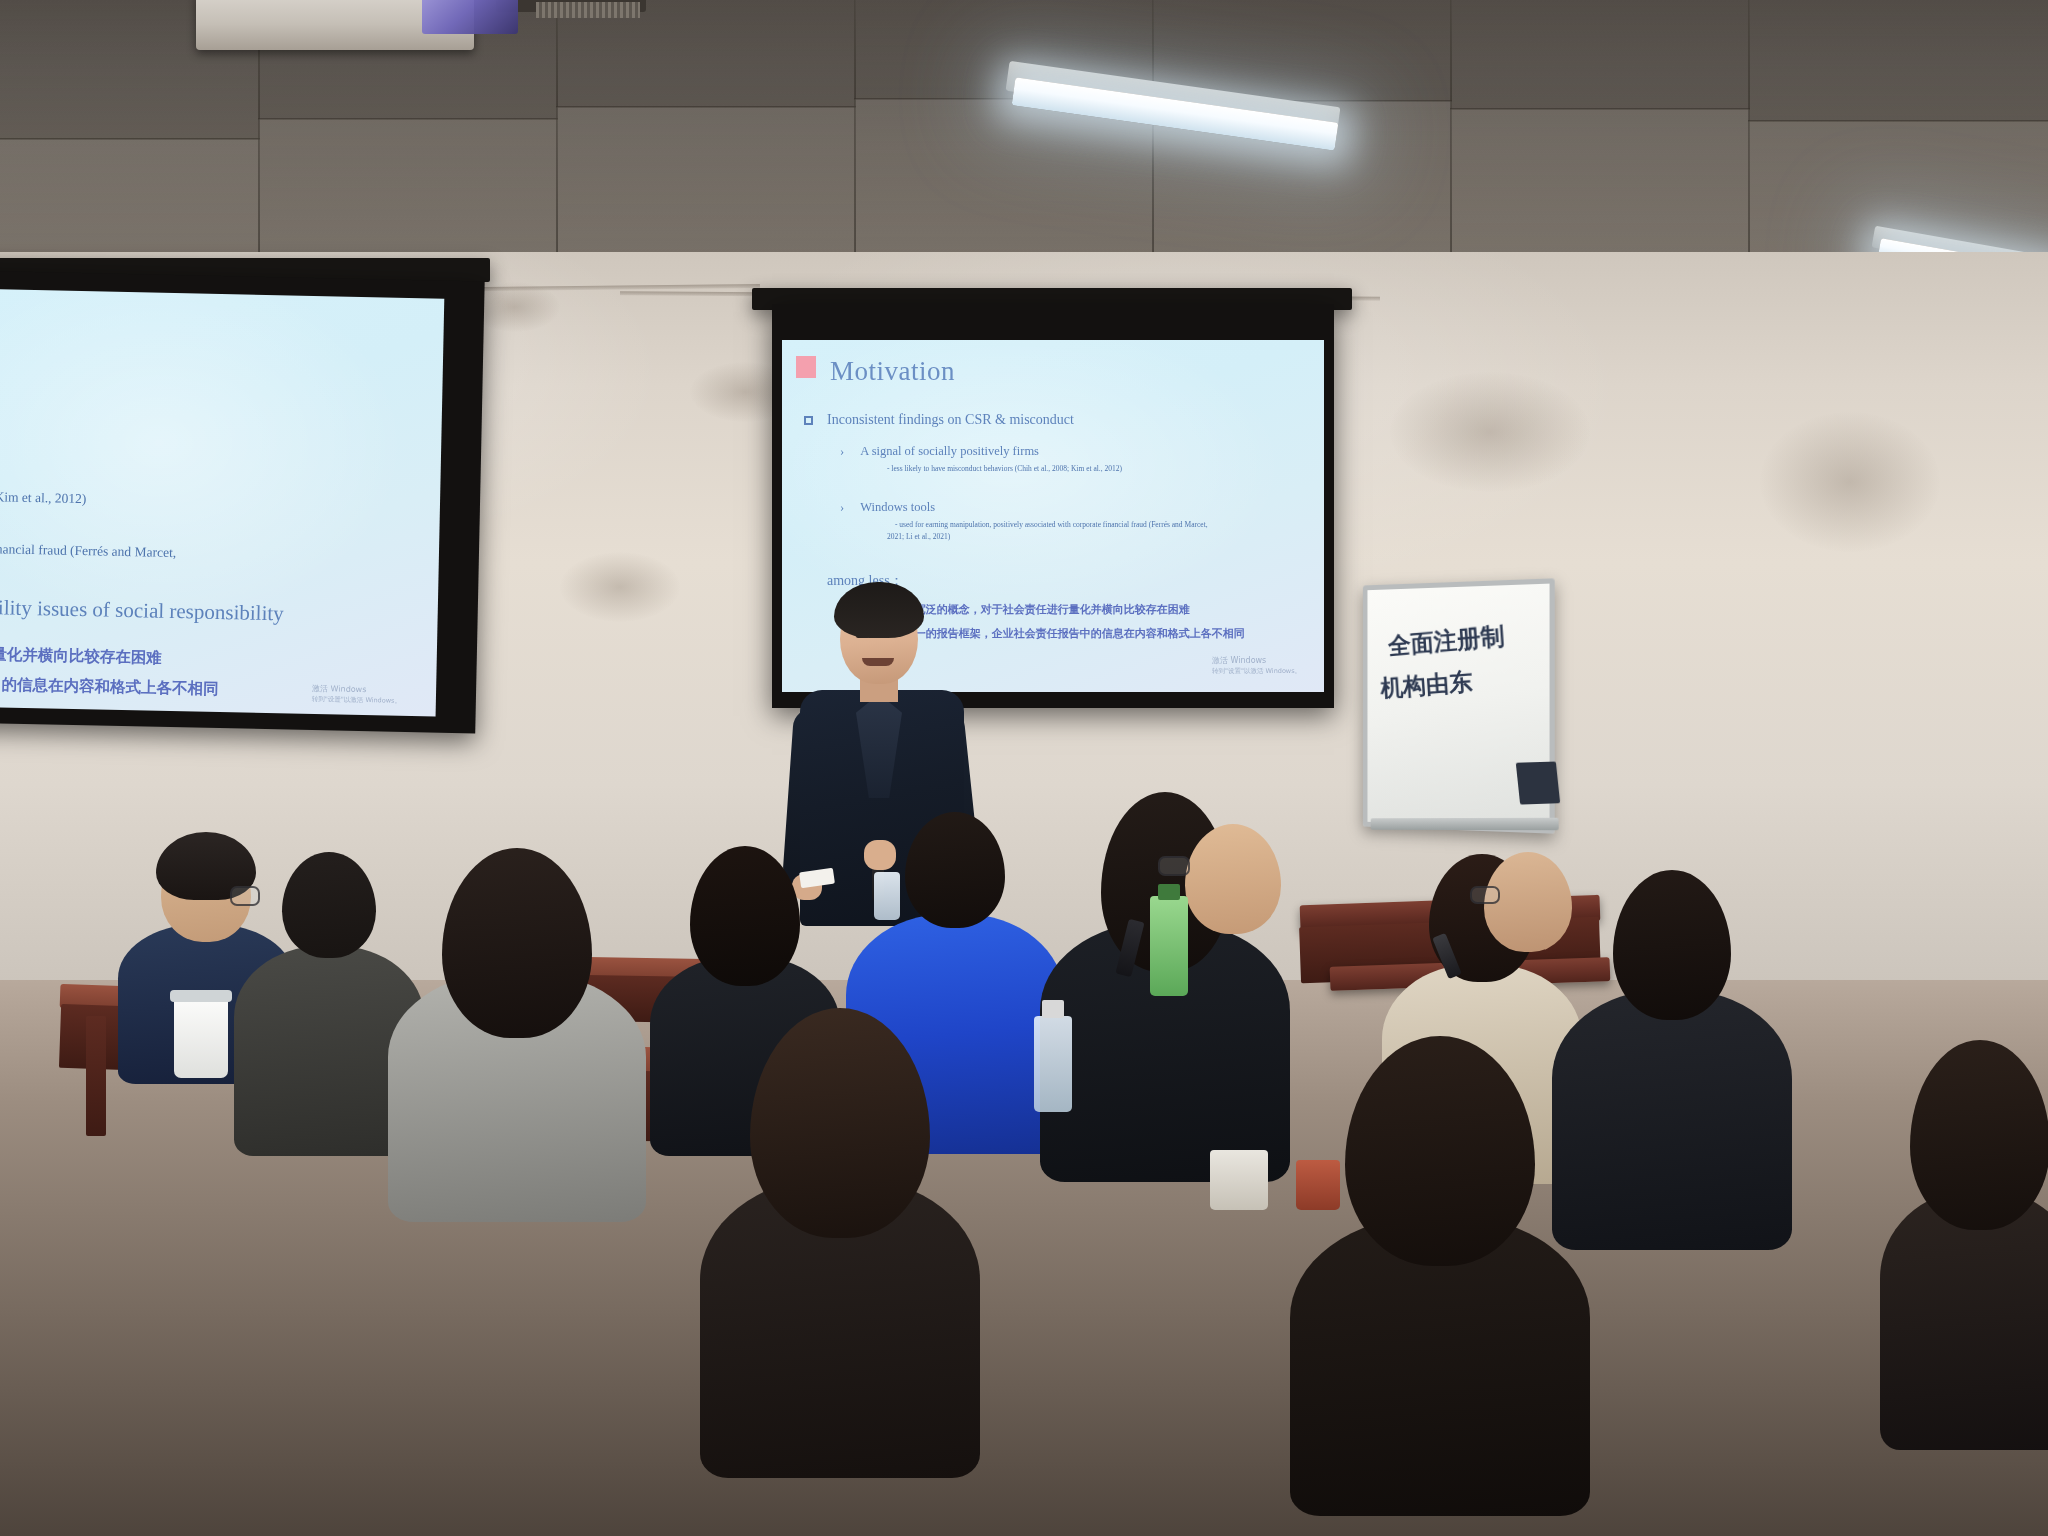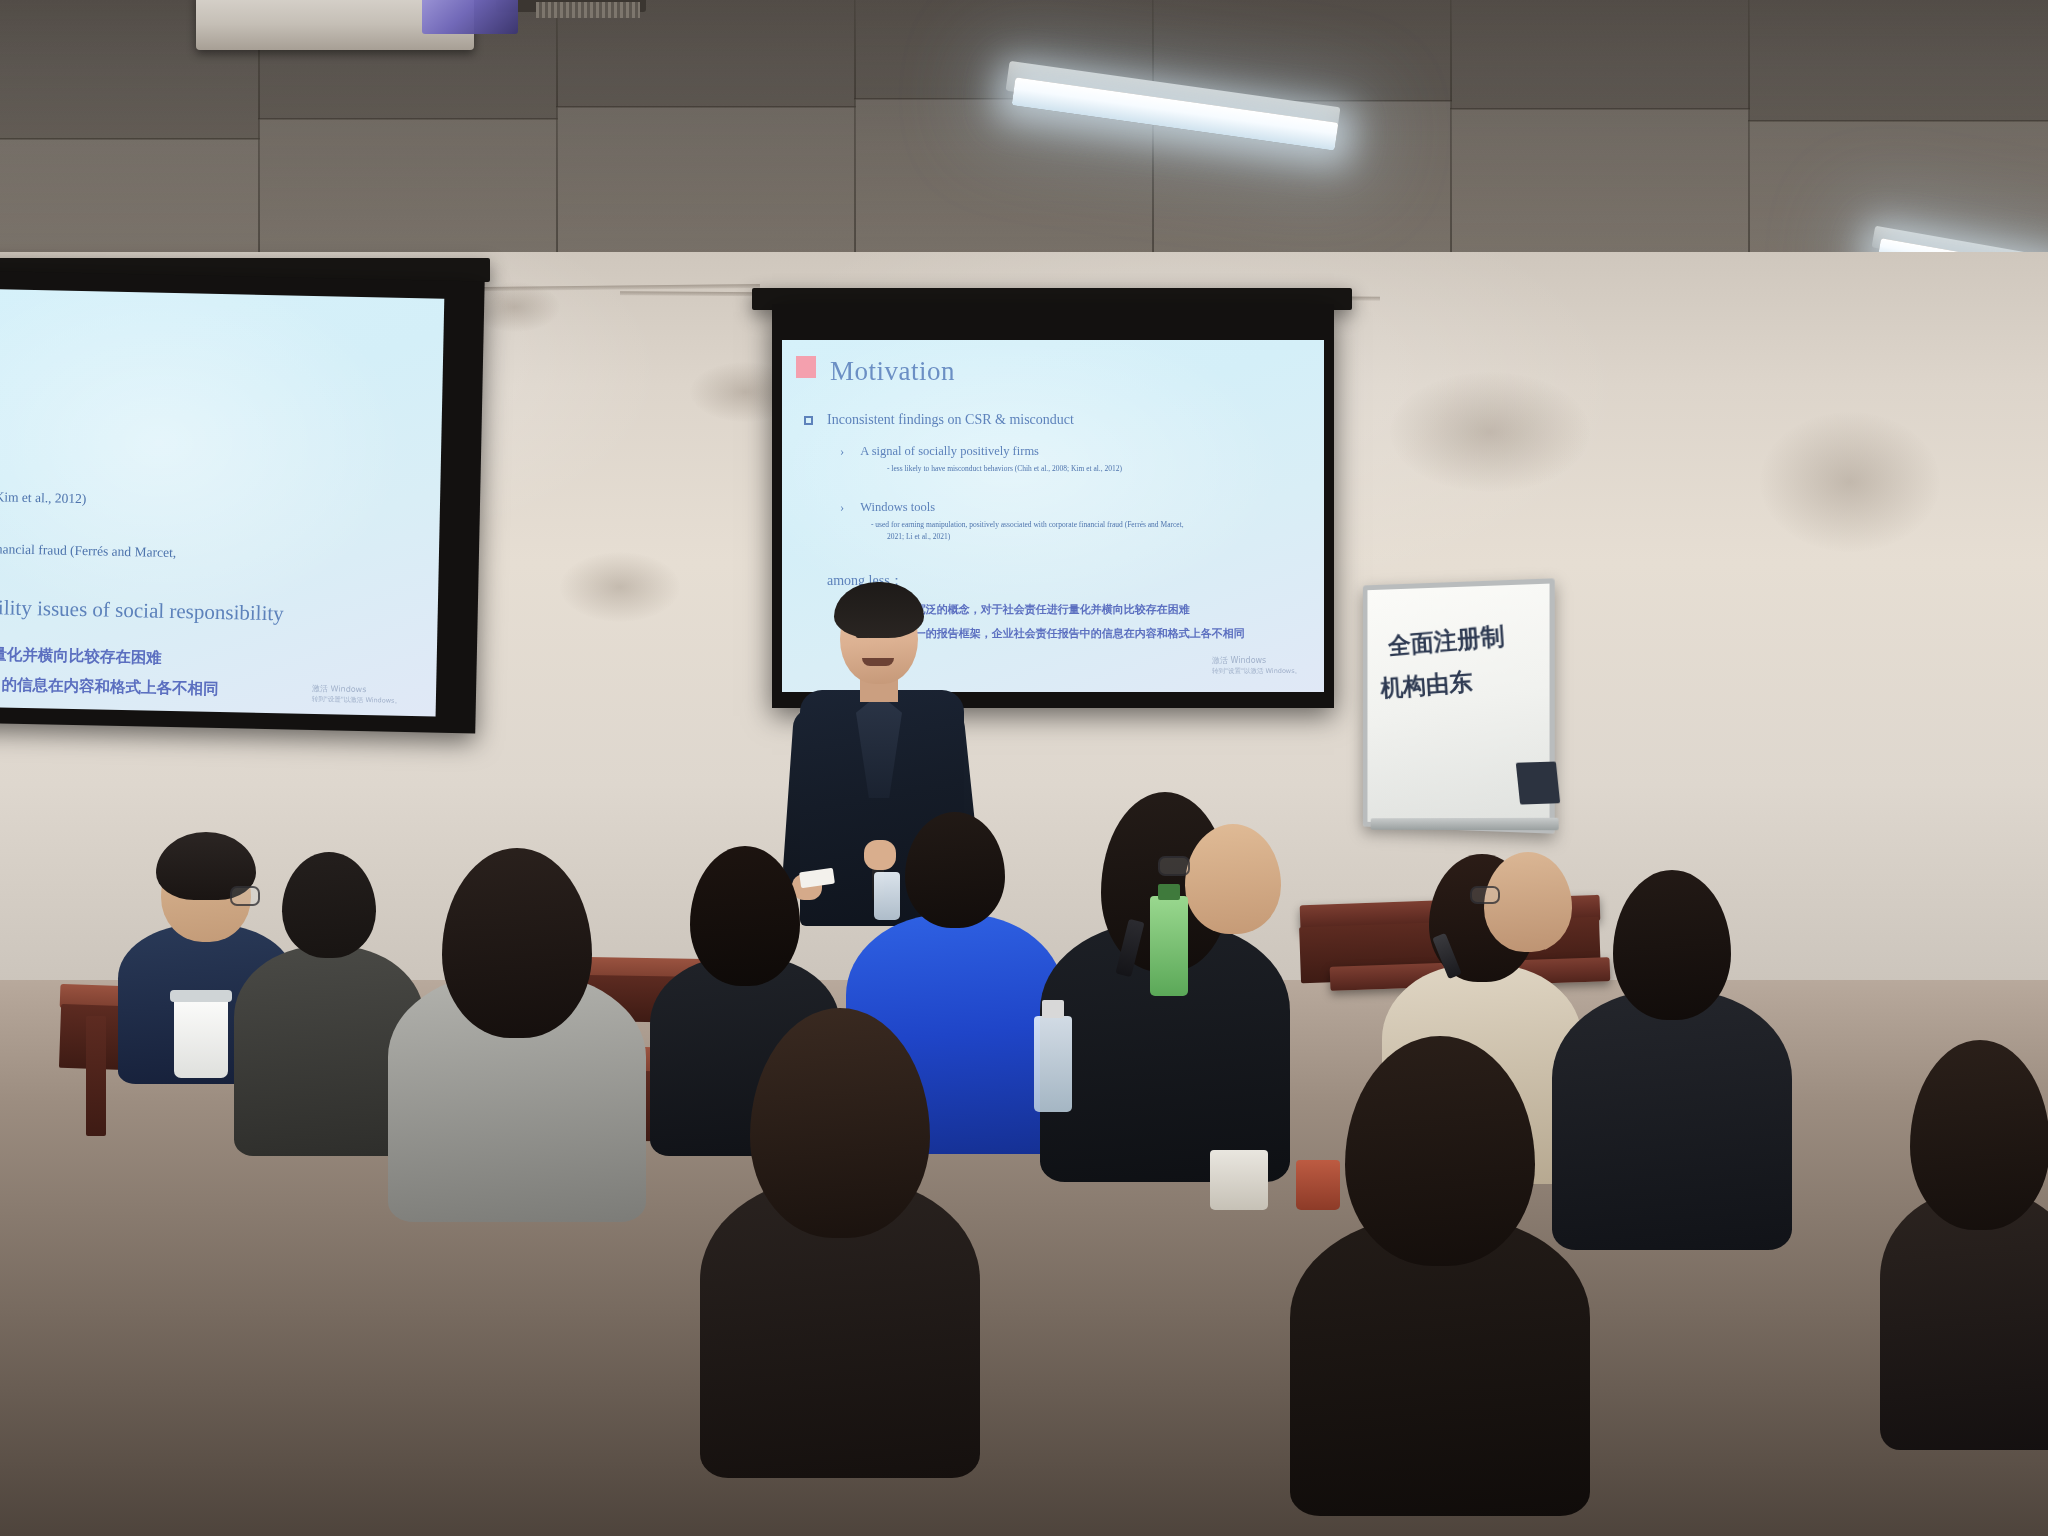--- a/index.html
+++ b/index.html
@@ -328,21 +328,21 @@
       <div class="b2" style="left:58px; top:104px; font-size:12.5px;">
         <span class="b2-chev" style="margin-right:16px;">›</span>
         <span>A signal of socially positively firms</span>
       </div>
       <div class="b3" style="left:105px; top:124px; font-size:7.5px;">- less likely to have misconduct behaviors (Chih et al., 2008; Kim et al., 2012)</div>
 
       <div class="b2" style="left:58px; top:160px; font-size:12.5px;">
         <span class="b2-chev" style="margin-right:16px;">›</span>
         <span>Windows tools</span>
       </div>
-      <div class="b3" style="left:89px; top:180px; font-size:7.5px;">- used for earning manipulation, positively associated with corporate financial fraud (Ferrés and Marcet,</div>
+      <div class="b3" style="left:113px; top:180px; font-size:7.5px;">- used for earning manipulation, positively associated with corporate financial fraud (Ferrés and Marcet,</div>
       <div class="b3" style="left:105px; top:192px; font-size:7.5px;">2021; Li et al., 2021)</div>
 
       <div class="b1" style="left:45px; top:232px; font-size:14px;">among less：</div>
 
       <div class="b2" style="left:58px; top:262px; font-size:11px;">
         <span class="b2-chev" style="margin-right:16px;">›</span>
         <span class="cn" style="position:static; font-size:11px;">是一个相当宽泛的概念，对于社会责任进行量化并横向比较存在困难</span>
       </div>
 
       <div class="b2" style="left:58px; top:286px; font-size:11px;">

